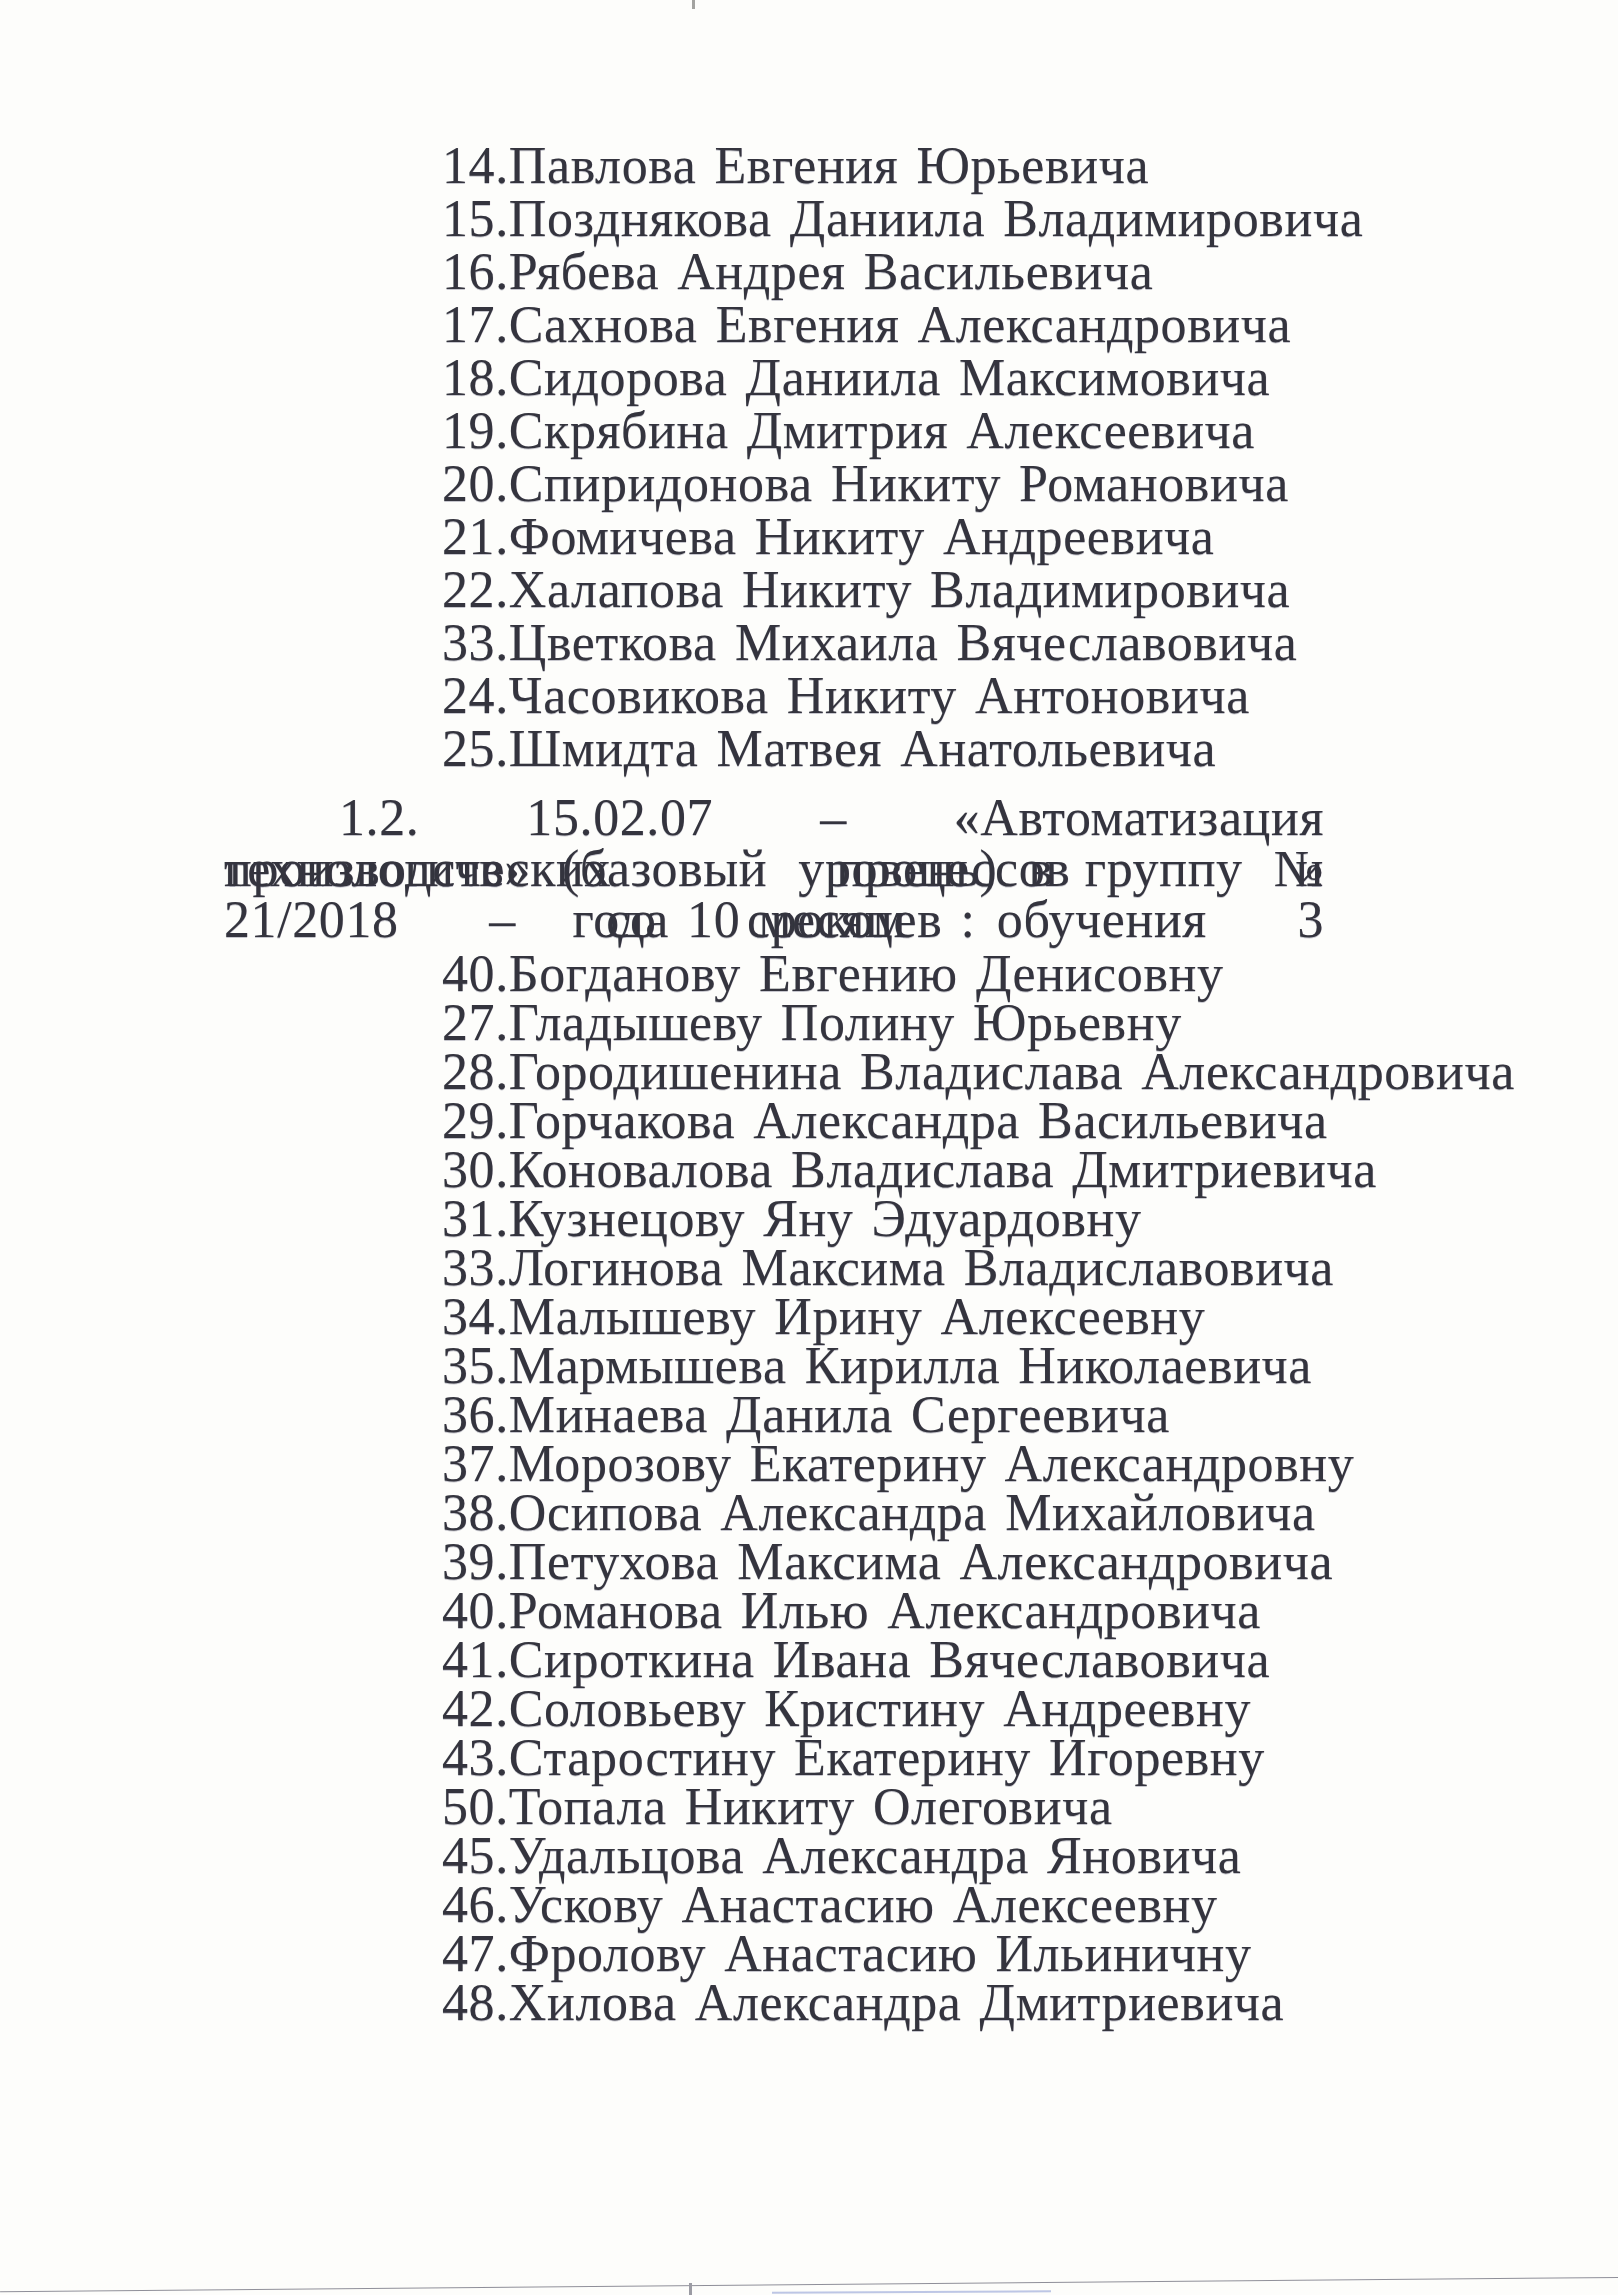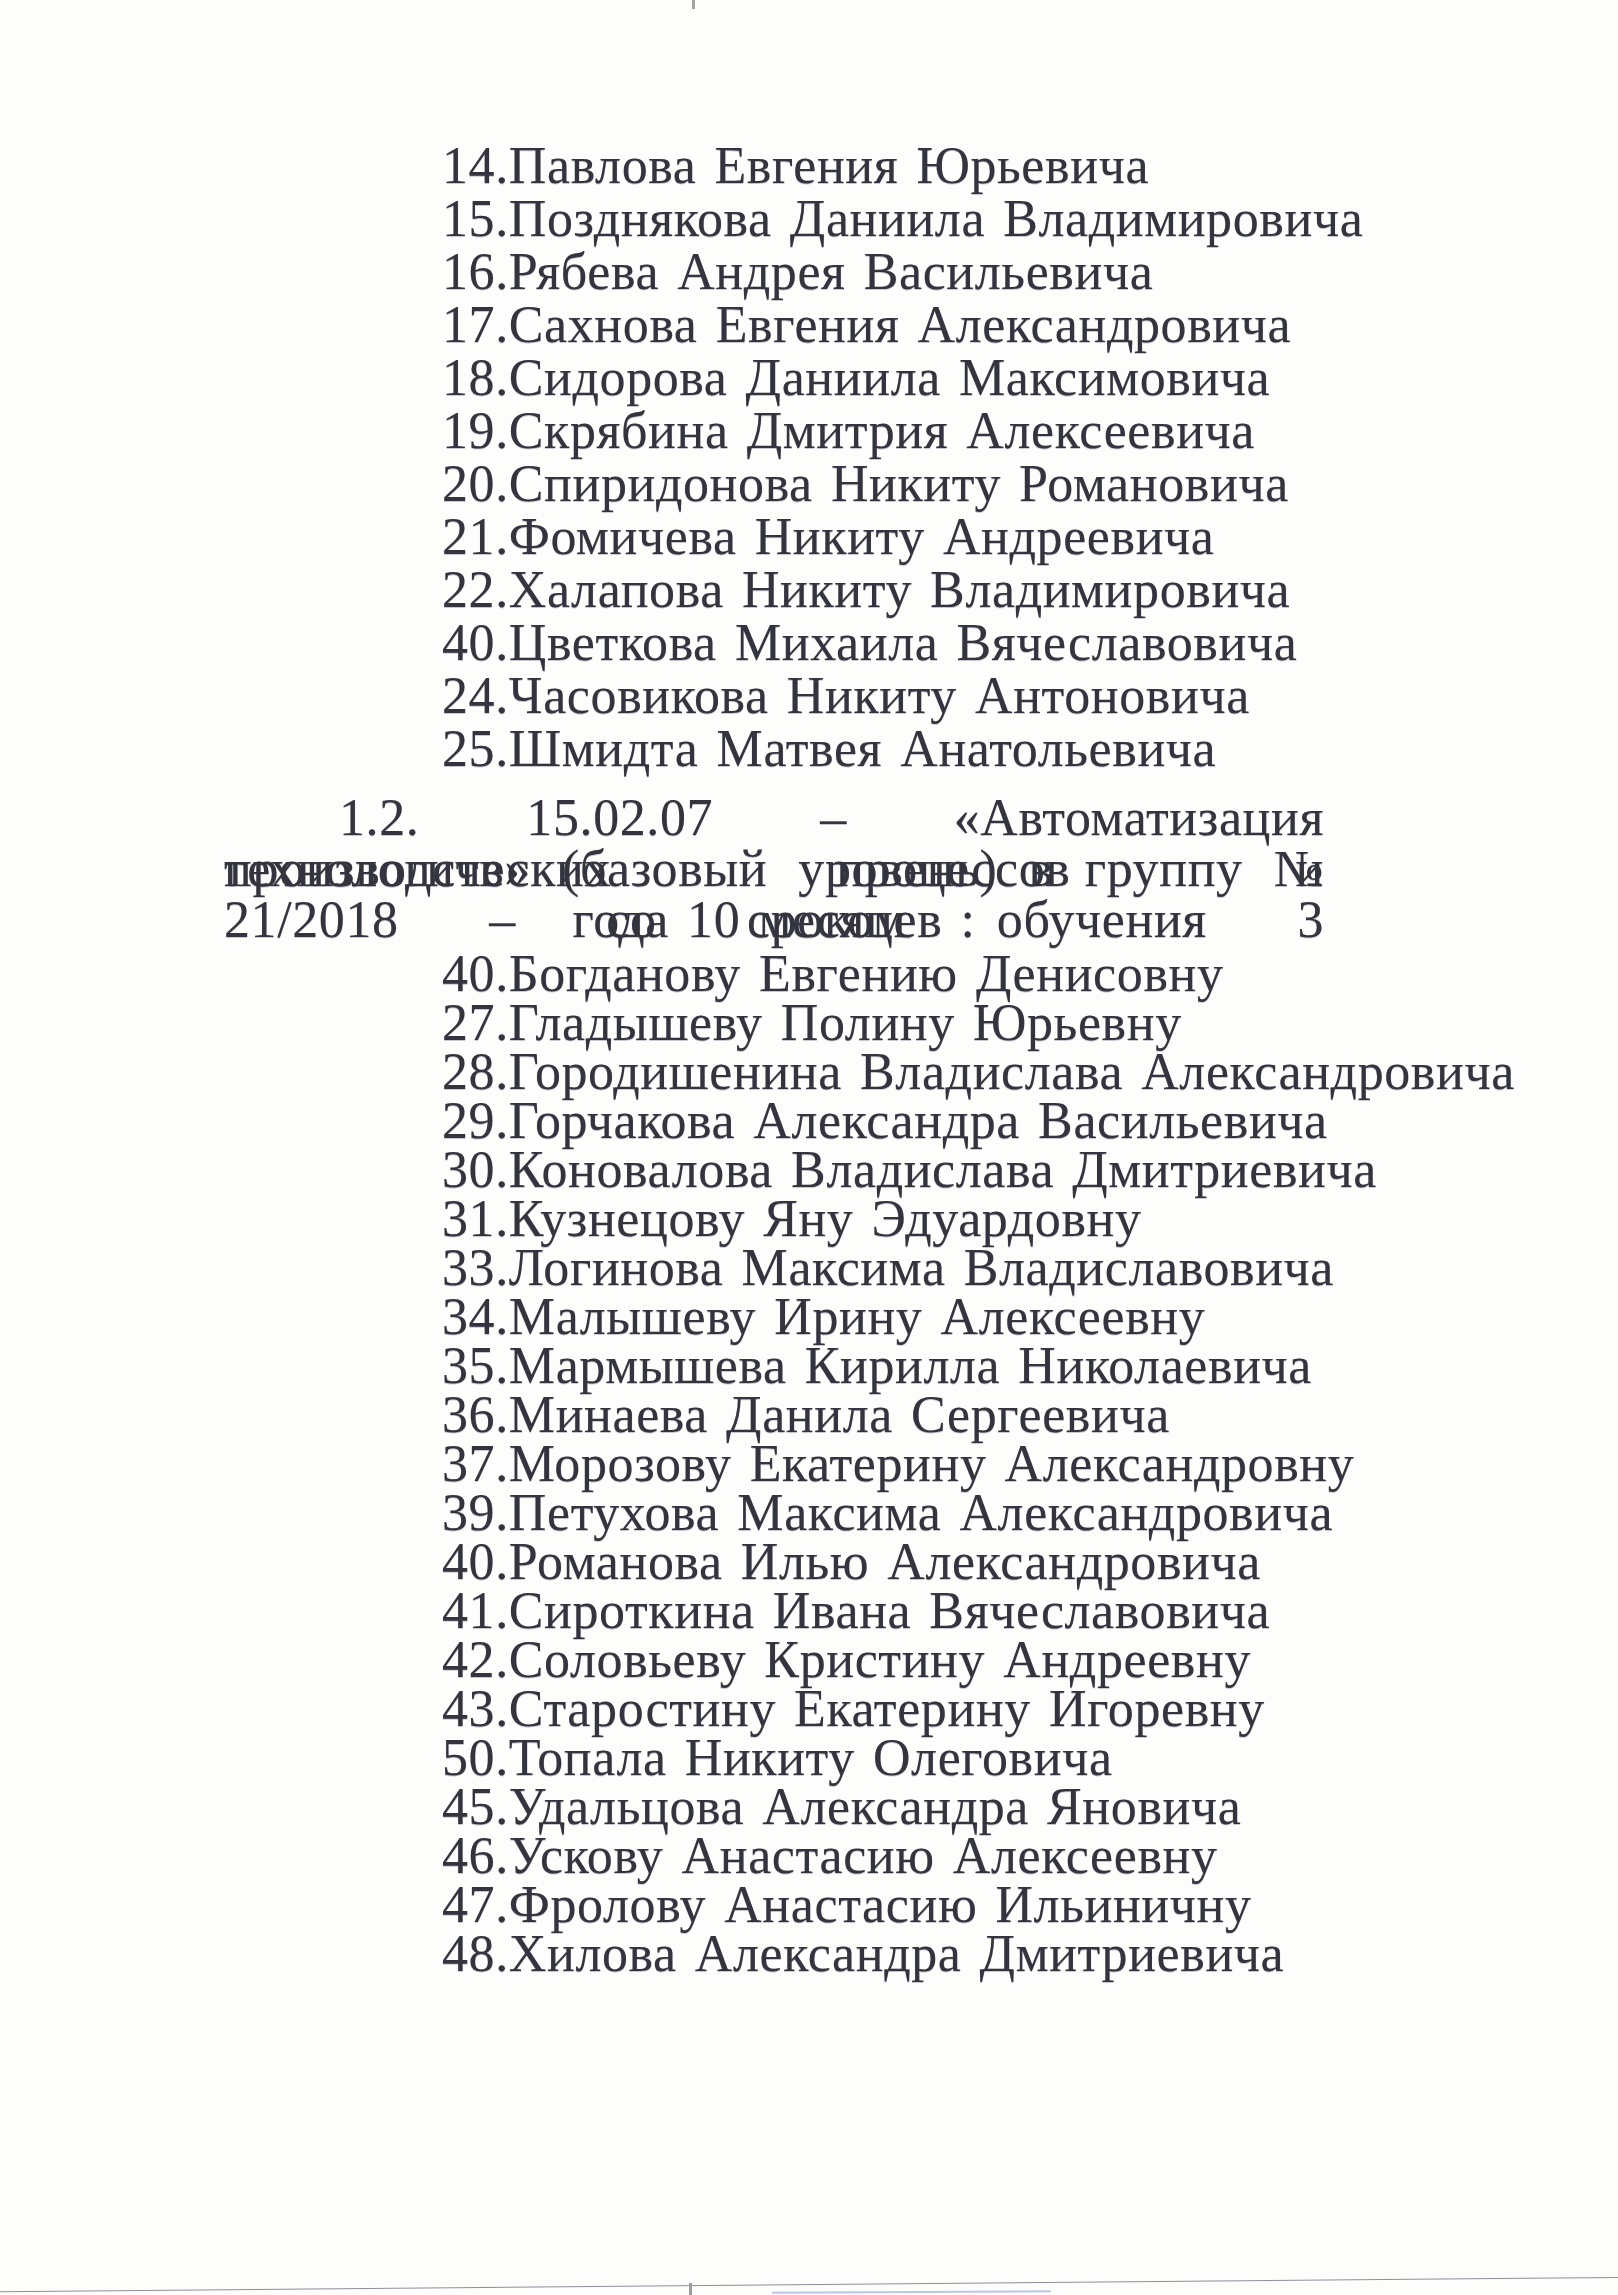--- a/index.html
+++ b/index.html
@@ -98,41 +98,42 @@
   <div class="list list1 scan-text" id="list1">
       <div class="list-item">14.Павлова Евгения Юрьевича</div>
       <div class="list-item">15.Позднякова Даниила Владимировича</div>
       <div class="list-item">16.Рябева Андрея Васильевича</div>
       <div class="list-item">17.Сахнова Евгения Александровича</div>
       <div class="list-item">18.Сидорова Даниила Максимовича</div>
       <div class="list-item">19.Скрябина Дмитрия Алексеевича</div>
       <div class="list-item">20.Спиридонова Никиту Романовича</div>
       <div class="list-item">21.Фомичева Никиту Андреевича</div>
       <div class="list-item">22.Халапова Никиту Владимировича</div>
-      <div class="list-item">40.Цветкова Михаила Вячеславовича</div>
+      <div class="list-item">33.Цветкова Михаила Вячеславовича</div>
       <div class="list-item">24.Часовикова Никиту Антоновича</div>
       <div class="list-item">25.Шмидта Матвея Анатольевича</div>
     </div>
 
   <div class="para-line para-line1 para-justify scan-text">1.2. 15.02.07 – «Автоматизация технологических процессов и</div>
   <div class="para-line para-line2 para-justify scan-text">производств» (базовый уровень) в группу № 21/2018 – со сроком обучения 3</div>
   <div class="para-line para-line3 scan-text">года 10 месяцев :</div>
 
   <div class="list list2 scan-text" id="list2">
       <div class="list-item">40.Богданову Евгению Денисовну</div>
       <div class="list-item">27.Гладышеву Полину Юрьевну</div>
       <div class="list-item">28.Городишенина Владислава Александровича</div>
       <div class="list-item">29.Горчакова Александра Васильевича</div>
       <div class="list-item">30.Коновалова Владислава Дмитриевича</div>
       <div class="list-item">31.Кузнецову Яну Эдуардовну</div>
       <div class="list-item">33.Логинова Максима Владиславовича</div>
       <div class="list-item">34.Малышеву Ирину Алексеевну</div>
       <div class="list-item">35.Мармышева Кирилла Николаевича</div>
       <div class="list-item">36.Минаева Данила Сергеевича</div>
       <div class="list-item">37.Морозову Екатерину Александровну</div>
+      <div class="list-item">38.Осипова Александра Михайловича</div>
       <div class="list-item">39.Петухова Максима Александровича</div>
       <div class="list-item">40.Романова Илью Александровича</div>
       <div class="list-item">41.Сироткина Ивана Вячеславовича</div>
       <div class="list-item">42.Соловьеву Кристину Андреевну</div>
       <div class="list-item">43.Старостину Екатерину Игоревну</div>
       <div class="list-item">50.Топала Никиту Олеговича</div>
       <div class="list-item">45.Удальцова Александра Яновича</div>
       <div class="list-item">46.Ускову Анастасию Алексеевну</div>
       <div class="list-item">47.Фролову Анастасию Ильиничну</div>
       <div class="list-item">48.Хилова Александра Дмитриевича</div>

